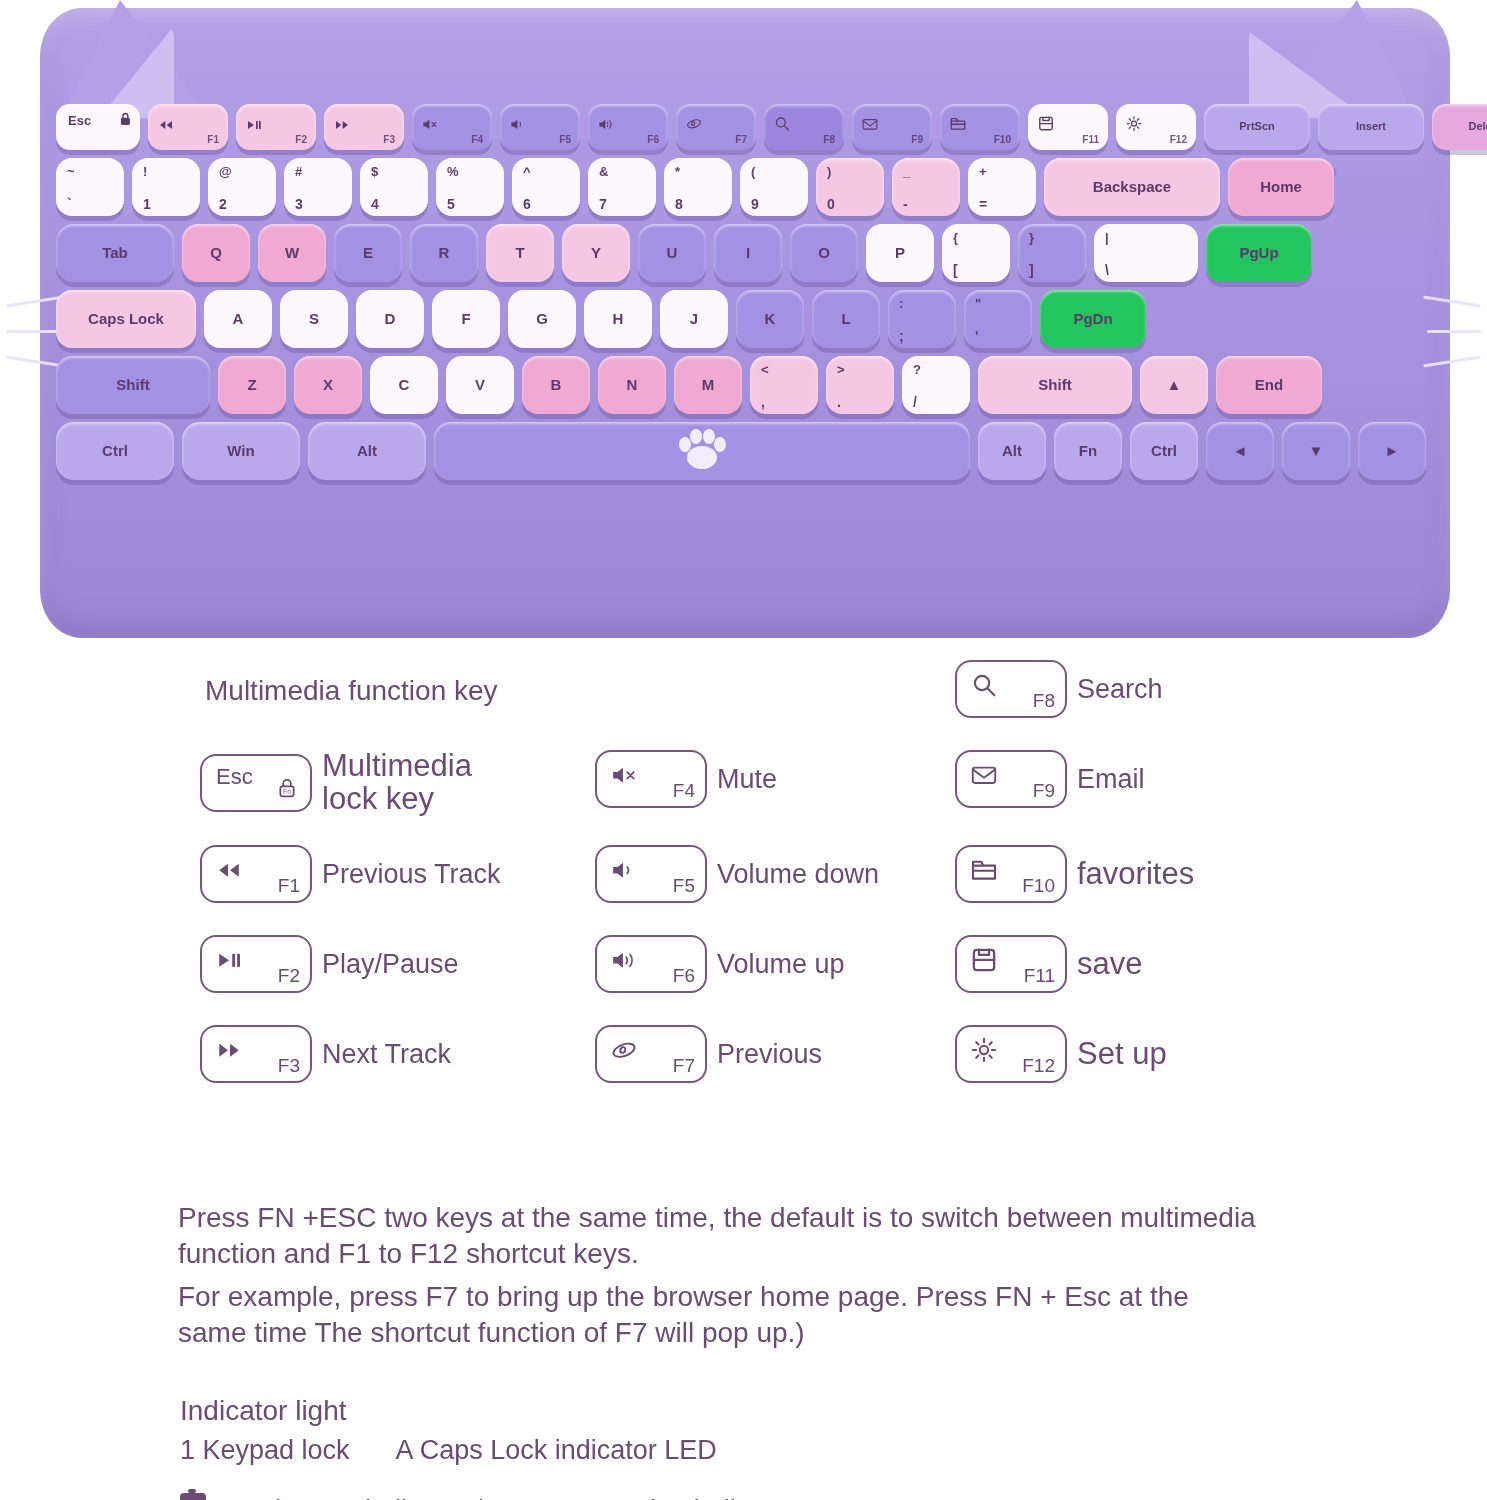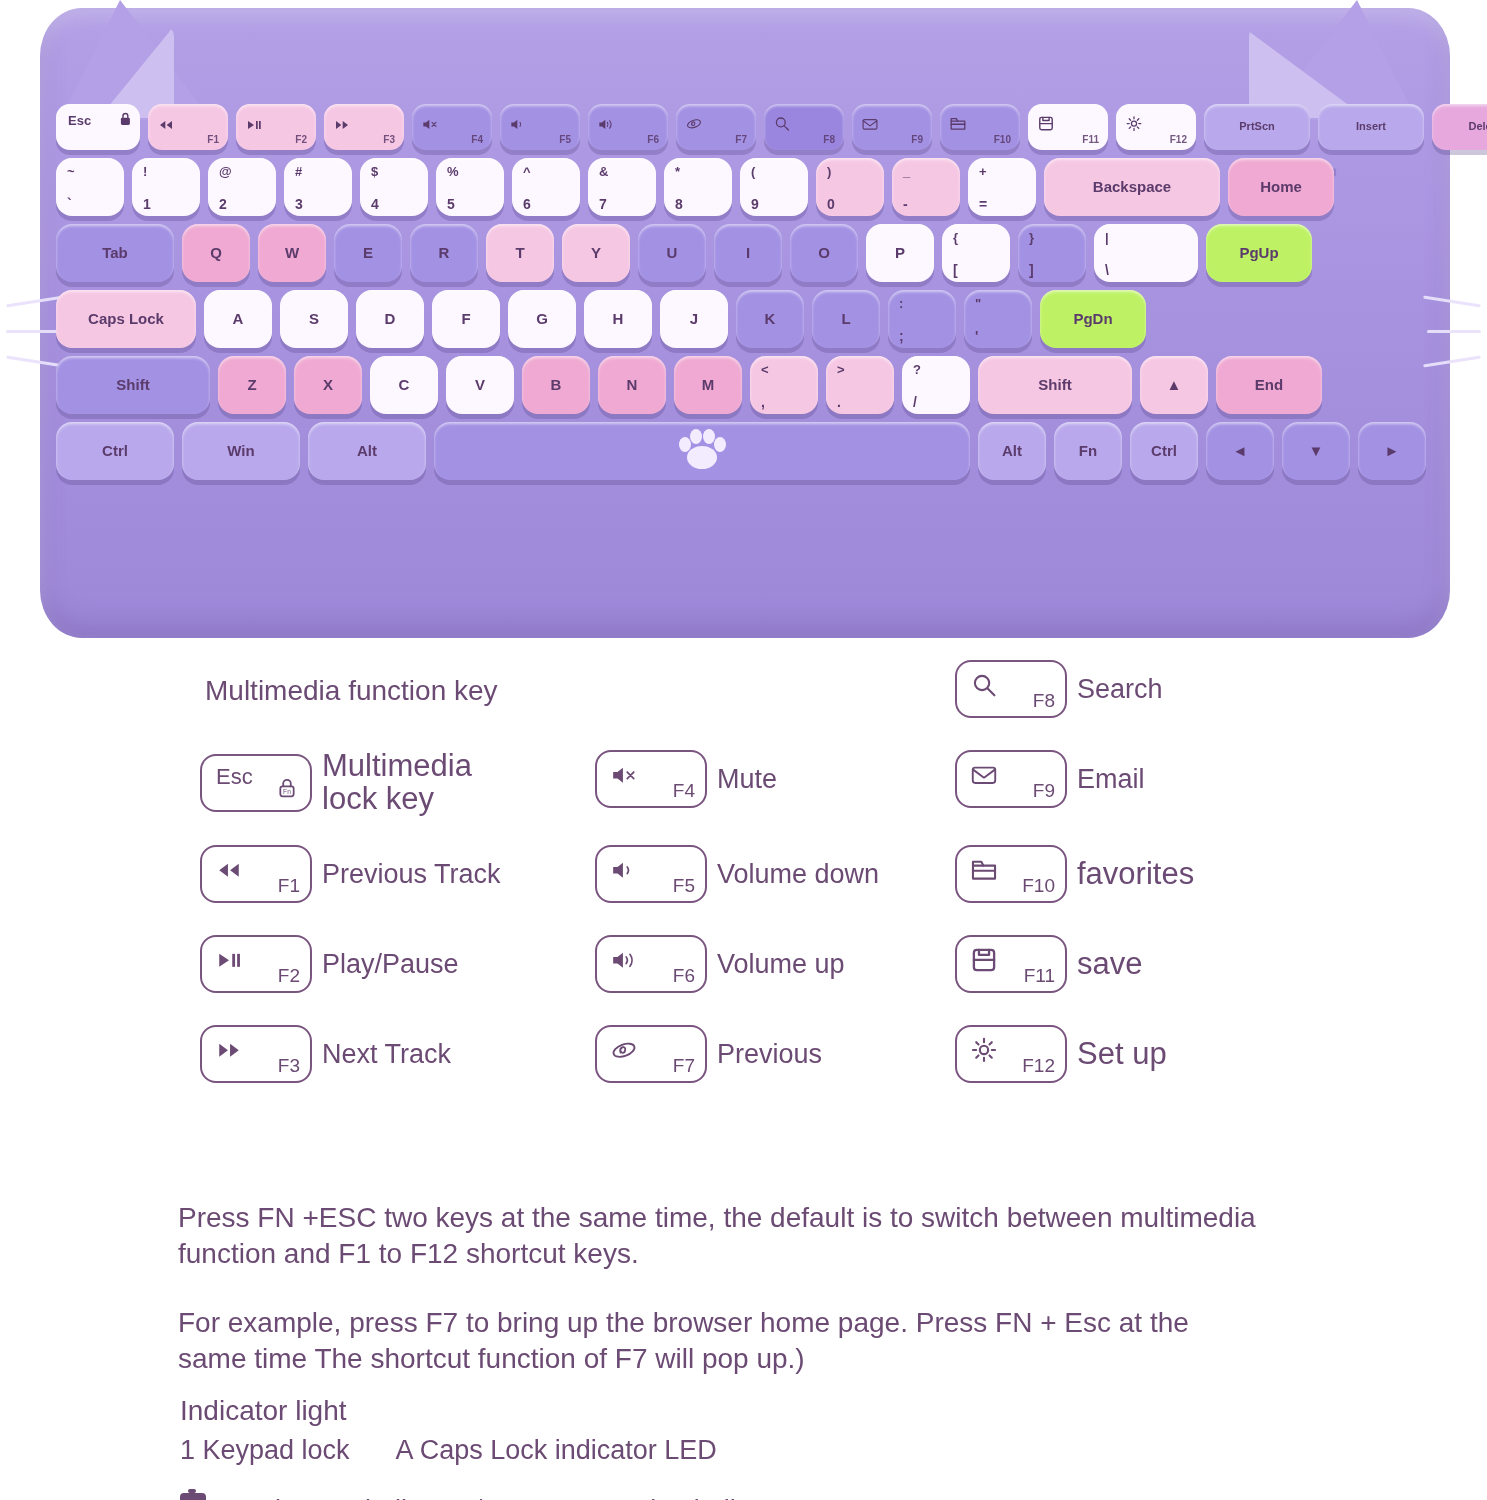--- a/index.html
+++ b/index.html
@@ -35,30 +35,30 @@
     user-select:none;
   }
   .row-f .key{height:46px;border-radius:14px;font-size:11px;}
   .k-purple{background:#a391e4;}
   .k-purple-d{background:#9a86df;}
   .k-lilac{background:#b9a9ec;}
   .k-white{background:#fdf8ff;}
   .k-pink{background:#f0a9d2;}
   .k-pink-l{background:#f6c7e3;}
   .k-pink-p{background:#e7a8de;}
-  .k-cream{background:#bef264;}
+  .k-cream{background:#22c55e;}
 
   .key .lbl{line-height:1.05;text-align:center;}
   .key .tiny{position:absolute;right:9px;bottom:5px;font-size:10px;font-weight:700;opacity:.85;}
   .key .ico{position:absolute;left:10px;top:50%;transform:translateY(-60%);font-size:14px;}
   .key .up{position:absolute;left:11px;top:6px;font-size:13px;font-weight:700;}
   .key .dn{position:absolute;left:11px;bottom:4px;font-size:14px;font-weight:700;}
 
   .w-1{width:68px;} .w-12{width:84px;} .w-13{width:106px;} .w-15{width:104px;}
-  .w-17{width:118px;} .w-2{width:140px;} .w-22{width:154px;}
+  .w-17{width:118px;border-radius:18px;} .w-2{width:140px;} .w-22{width:154px;}
   .w-25{width:176px;} .w-space{width:536px;}
   .w-f{width:80px;}
   .paw{position:absolute;left:50%;top:50%;transform:translate(-50%,-50%);}
 
   
   .leds{position:absolute;right:150px;top:166px;display:flex;gap:34px;align-items:center;font-size:10px;color:#8f7cc9;}
   .leds span{opacity:.8;}
 
   
   #legend{position:relative;width:1487px;padding:0 0 0 0;}
@@ -591,21 +591,21 @@
               <circle cx="10" cy="10" r="3.2" stroke="currentColor" fill="none" stroke-width="1.6" stroke-linecap="round" stroke-linejoin="round"></circle>
               <path d="M10 1.5 L10 4 M10 16 L10 18.5 M1.5 10 L4 10 M16 10 L18.5 10 M4 4 L5.8 5.8 M14.2 14.2 L16 16 M16 4 L14.2 5.8 M5.8 14.2 L4 16" stroke="currentColor" fill="none" stroke-width="1.6" stroke-linecap="round" stroke-linejoin="round"></path>
             </svg></span>
           <span class="fk">F12</span>
         </div>
         <div class="lg-label big">Set up</div>
       </div>
     </div>
 
   <div class="para" style="left:178px;top:545px;width:1080px;">Press FN +ESC two keys at the same time, the default is to switch between multimedia function and F1 to F12 shortcut keys.</div>
-  <div class="para" style="left:178px;top:650px;width:1070px;">For example, press F7 to bring up the browser home page. Press FN + Esc at the same time The shortcut function of F7 will pop up.)</div>
+  <div class="para" style="left:178px;top:624px;width:1070px;">For example, press F7 to bring up the browser home page. Press FN + Esc at the same time The shortcut function of F7 will pop up.)</div>
 
   <div class="ind-title" style="left:180px;top:740px;">Indicator light</div>
   <div class="ind-row" style="left:180px;top:780px;">
     <span>1   Keypad lock</span>
     <span style="display:inline-block;width:22px;"></span>
     <span>A   Caps Lock indicator LED</span>
   </div>
   <div class="ind-row" style="left:180px;top:838px;">
     <span class="batt"></span>
     <span>Low battery indicator / 2.4G connection indicator LED</span>

